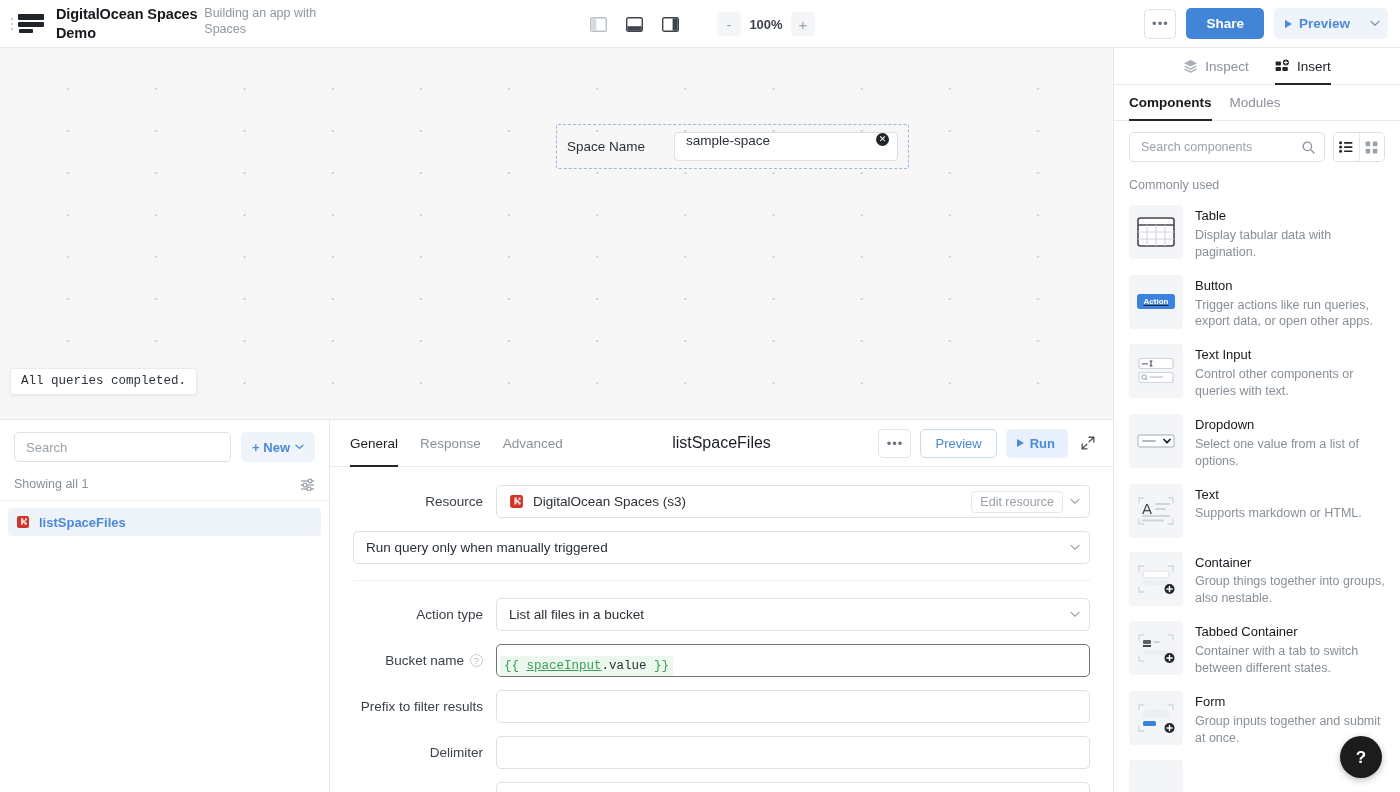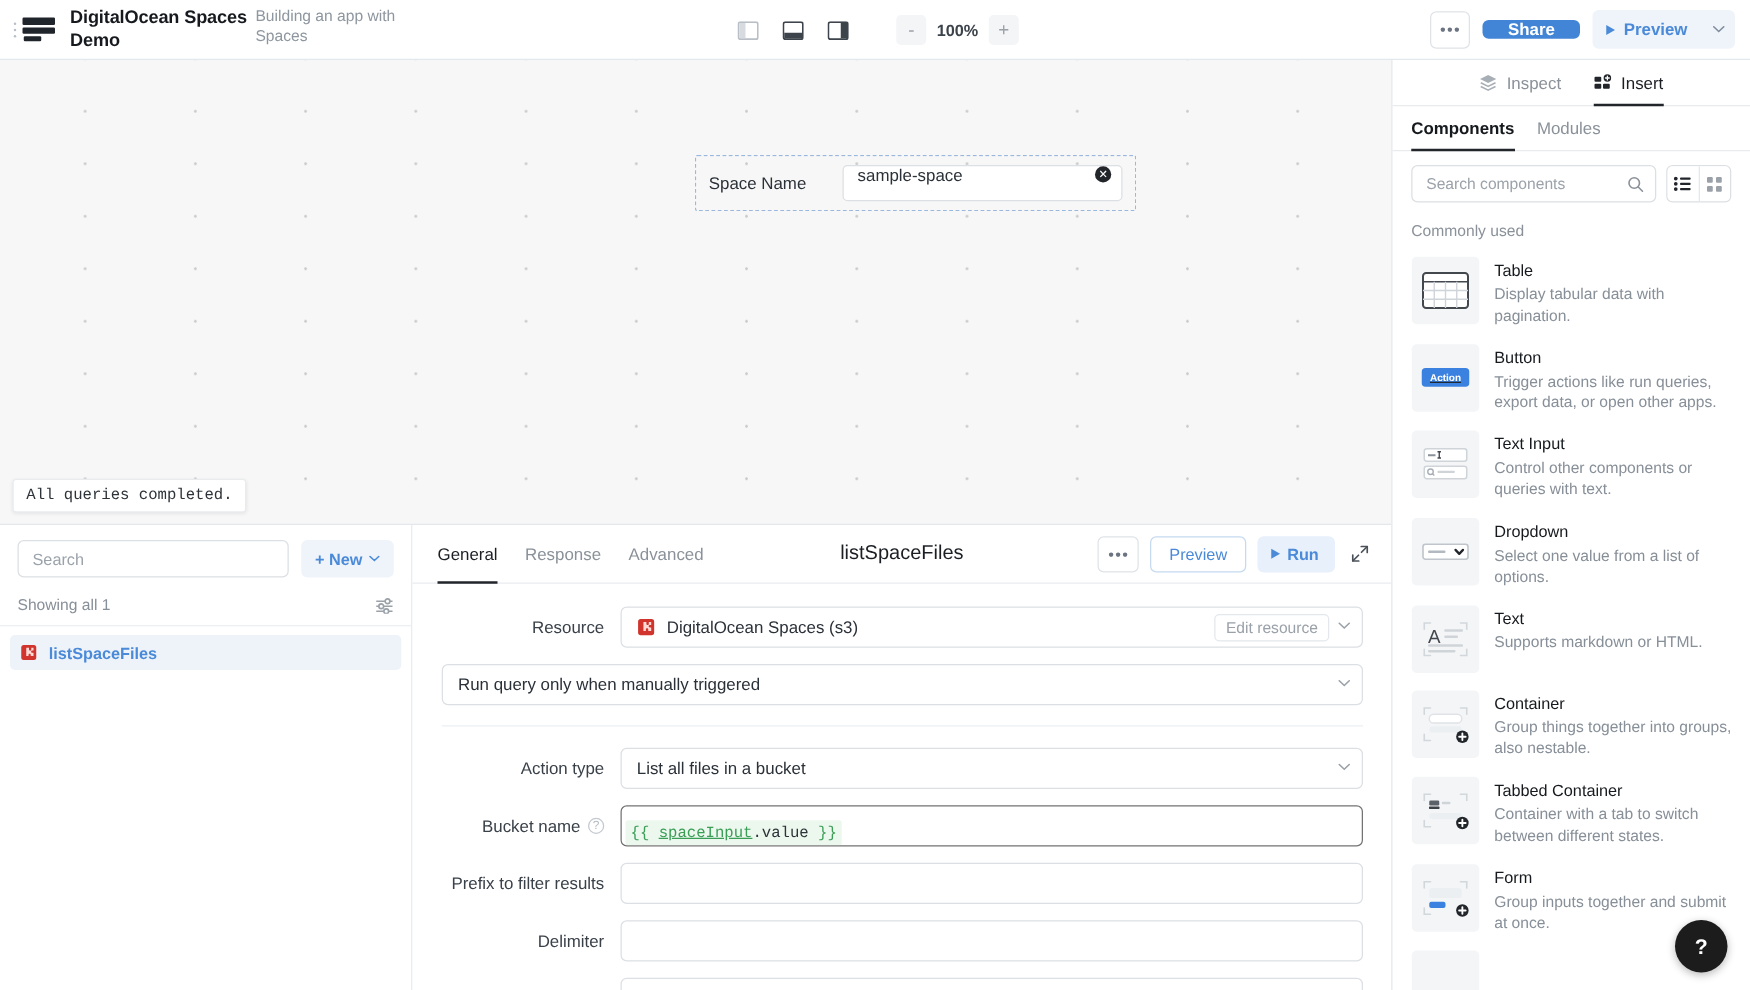--- a/index.html
+++ b/index.html
@@ -60,21 +60,21 @@
   .tb-right {
     margin-left: auto; display: flex; align-items: center; gap: 10px;
     padding-right: 12px; z-index: 3;
   }
   .btn-ellipsis {
     width: 32px; height: 30px; border: 1px solid #dfe3e8; background: #fff;
     border-radius: 5px; color: #6b7480; font-size: 13px; cursor: pointer;
     display: flex; align-items: center; justify-content: center; letter-spacing: 1px;
   }
   .btn-share {
-    height: 15px; padding: 0 20px; background: #4285d6; color: #fff;
+    height: 31px; padding: 0 20px; background: #4285d6; color: #fff;
     border: none; border-radius: 5px; font-size: 13.5px; font-weight: bold;
     cursor: pointer; font-family: inherit;
   }
   .preview-group {
     height: 31px; display: flex; align-items: center; background: #eff4fb;
     border-radius: 5px; overflow: hidden;
   }
   .btn-preview {
     height: 31px; padding: 0 12px 0 11px; background: transparent; border: none;
     color: #4b8ad8; font-size: 13.5px; font-weight: bold; cursor: pointer;
@@ -117,21 +117,21 @@
     border-radius: 4px; display: flex; align-items: flex-start;
     padding: 0 8px 0 11px; position: relative; margin-left: 15px;
   }
   .widget-input .val { font-size: 13.5px; color: #2b3138; flex: 1; }
   .clear-x {
     width: 13px; height: 13px; border-radius: 50%; background: #22262b;
     display: flex; align-items: center; justify-content: center; cursor: pointer;
     color: #fff; font-size: 9px; line-height: 1; font-family: "Liberation Sans", sans-serif;
   }
   .toast {
-    position: absolute; left: 10px; bottom: 9px;
+    position: absolute; left: 10px; bottom: 24px;
     background: #fff; border: 1px solid #e9ecef; border-radius: 3px;
     padding: 5px 10px 6px; font-family: "Liberation Mono", monospace;
     font-size: 12.5px; color: #2d3339; box-shadow: 0 1px 3px rgba(0,0,0,0.07);
   }
 
   
   .bottom-row { flex: 1; display: flex; min-height: 0; }
 
   
   .qpanel { width: 330px; min-width: 330px; border-right: 1px solid #e4e7eb; display: flex; flex-direction: column; background: #fff; }

